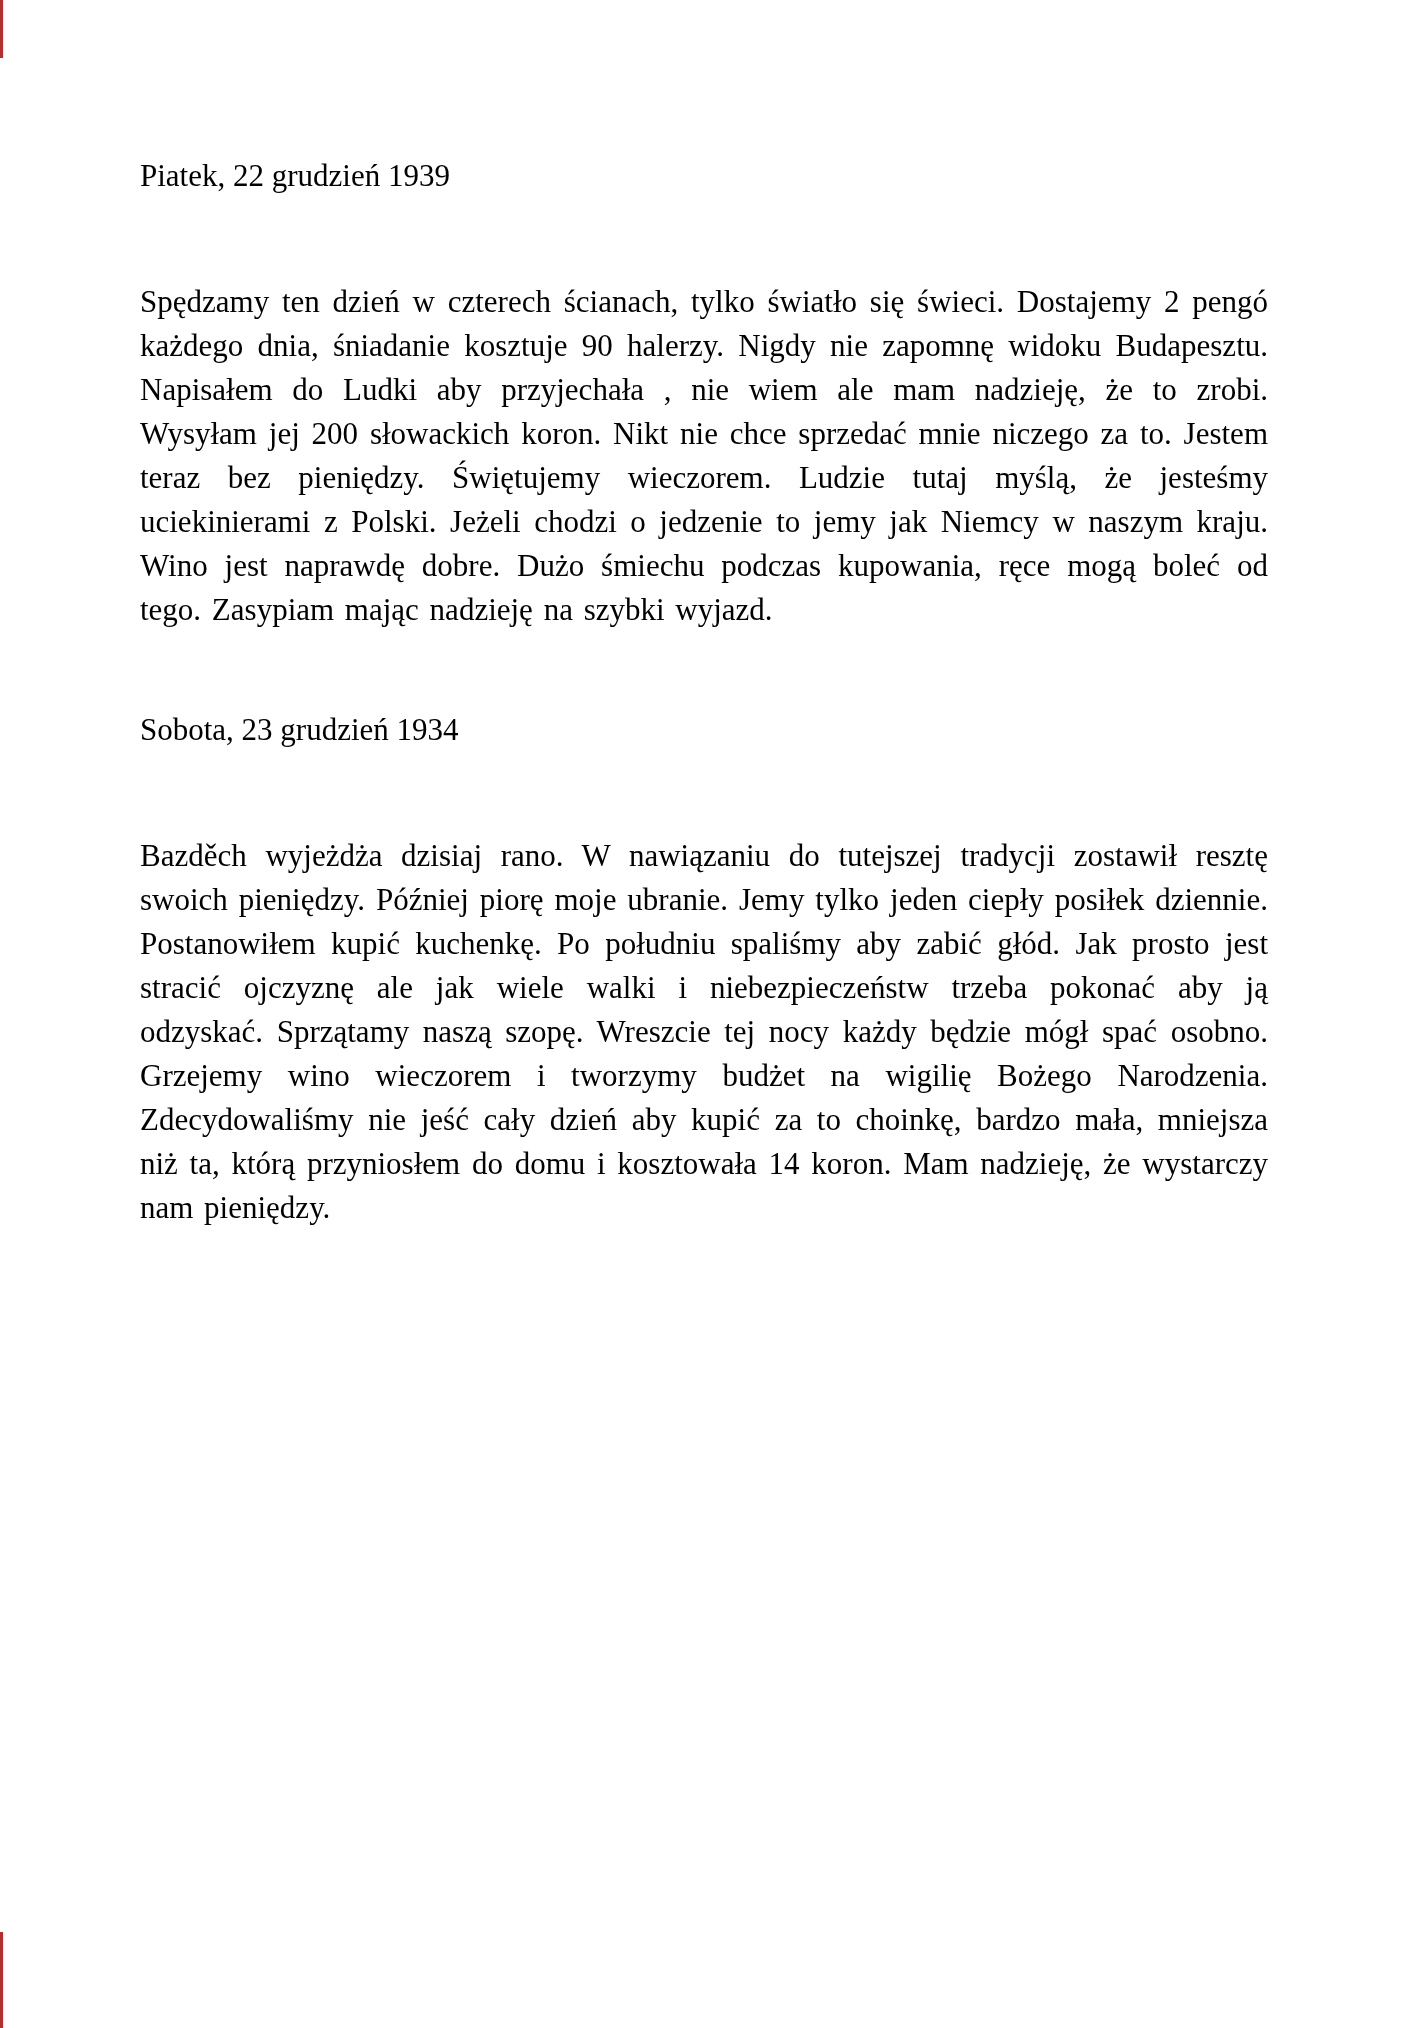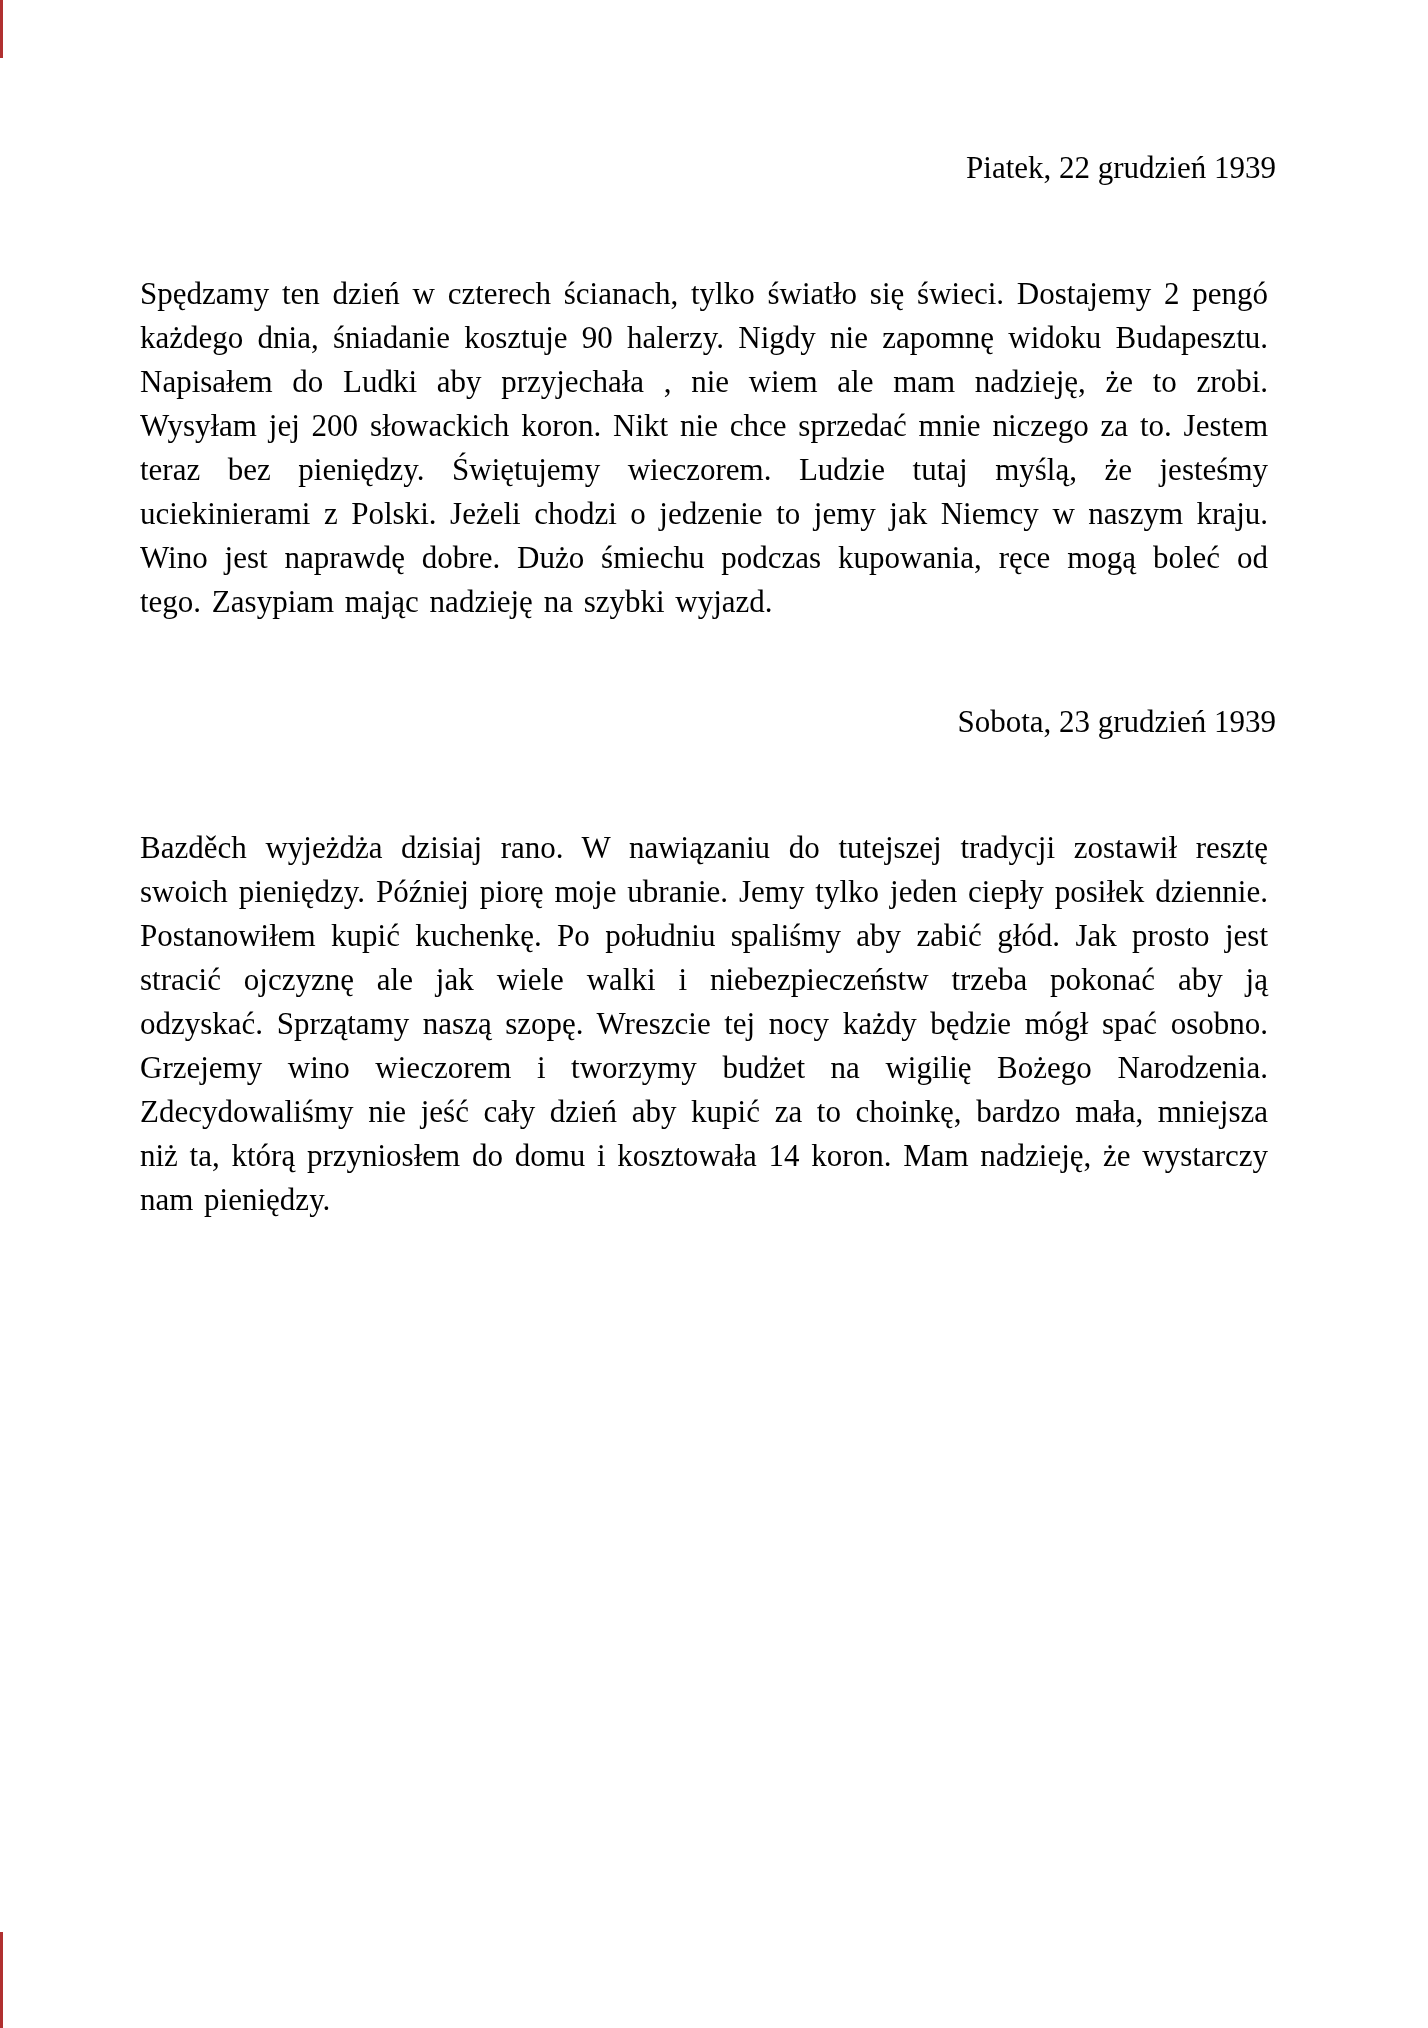--- a/index.html
+++ b/index.html
@@ -18,22 +18,21 @@
     font-size: 31px;
     line-height: 44px;
     overflow: hidden;
     box-sizing: border-box;
   }
   .content {
     padding: 146px 152px 0 140px;
   }
   .entry { margin: 0; }
   .entry-date {
-    text-align: right;
-    margin: 0 0 82px 0;
+    margin: 8px 0 82px 0;
     white-space: nowrap;
   }
   .entry-body {
     text-align: justify;
     text-align-last: left;
     margin: 0 8px 76px 0;
     word-spacing: 3px;
   }
   .scan-artifact {
     position: absolute;
@@ -53,18 +52,18 @@
   <div class="scan-artifact bottom"></div>
 
   <div class="content">
 
     <div class="entry">
       <p class="entry-date">Piatek, 22 grudzień 1939</p>
       <p class="entry-body">Spędzamy ten dzień w czterech ścianach, tylko światło się świeci. Dostajemy 2 pengó każdego dnia, śniadanie kosztuje 90 halerzy. Nigdy nie zapomnę widoku Budapesztu. Napisałem do Ludki aby przyjechała , nie wiem ale mam nadzieję, że to zrobi. Wysyłam jej 200 słowackich koron. Nikt nie chce sprzedać mnie niczego za to. Jestem teraz bez pieniędzy. Świętujemy wieczorem. Ludzie tutaj myślą, że jesteśmy uciekinierami z Polski. Jeżeli chodzi o jedzenie to jemy jak Niemcy w naszym kraju. Wino jest naprawdę dobre. Dużo śmiechu podczas kupowania, ręce mogą boleć od tego. Zasypiam mając nadzieję na szybki wyjazd.</p>
     </div>
 
     <div class="entry">
-      <p class="entry-date">Sobota, 23 grudzień 1939</p>
+      <p class="entry-date">Sobota, 23 grudzień 1934</p>
       <p class="entry-body">Bazděch wyjeżdża dzisiaj rano. W nawiązaniu do tutejszej tradycji zostawił resztę swoich pieniędzy. Później piorę moje ubranie. Jemy tylko jeden ciepły posiłek dziennie. Postanowiłem kupić kuchenkę. Po południu spaliśmy aby zabić głód. Jak prosto jest stracić ojczyznę ale jak wiele walki i niebezpieczeństw trzeba pokonać aby ją odzyskać. Sprzątamy naszą szopę. Wreszcie tej nocy każdy będzie mógł spać osobno. Grzejemy wino wieczorem i tworzymy budżet na wigilię Bożego Narodzenia. Zdecydowaliśmy nie jeść cały dzień aby kupić za to choinkę, bardzo mała, mniejsza niż ta, którą przyniosłem do domu i kosztowała 14 koron. Mam nadzieję, że wystarczy nam pieniędzy.</p>
     </div>
 
   </div>
 </div>
 
 </body></html>

